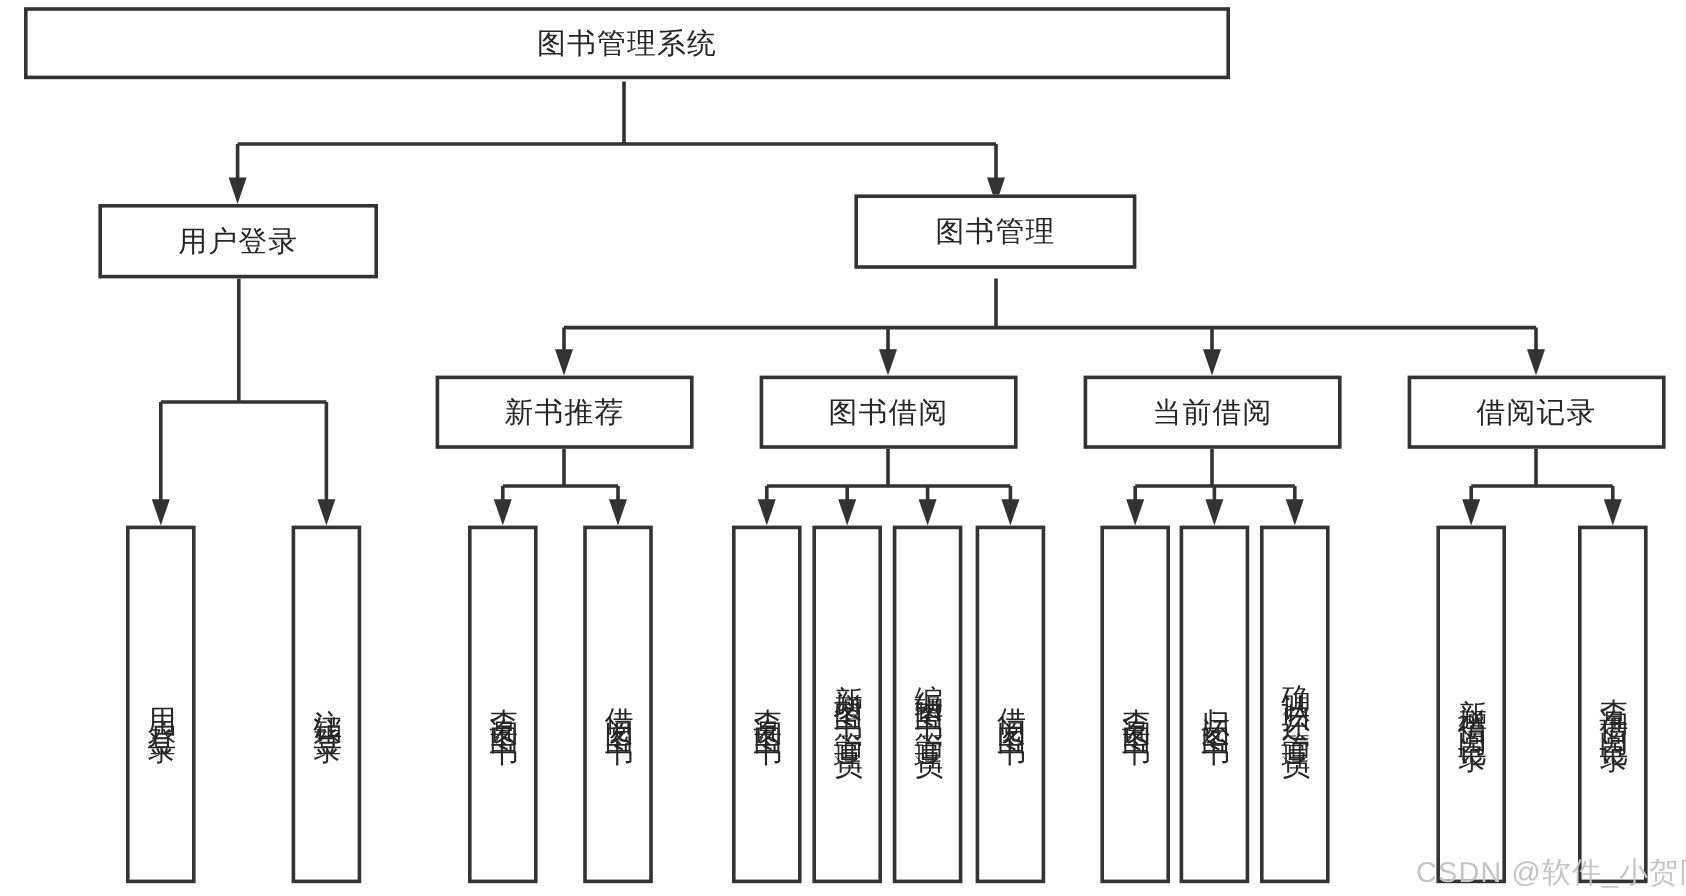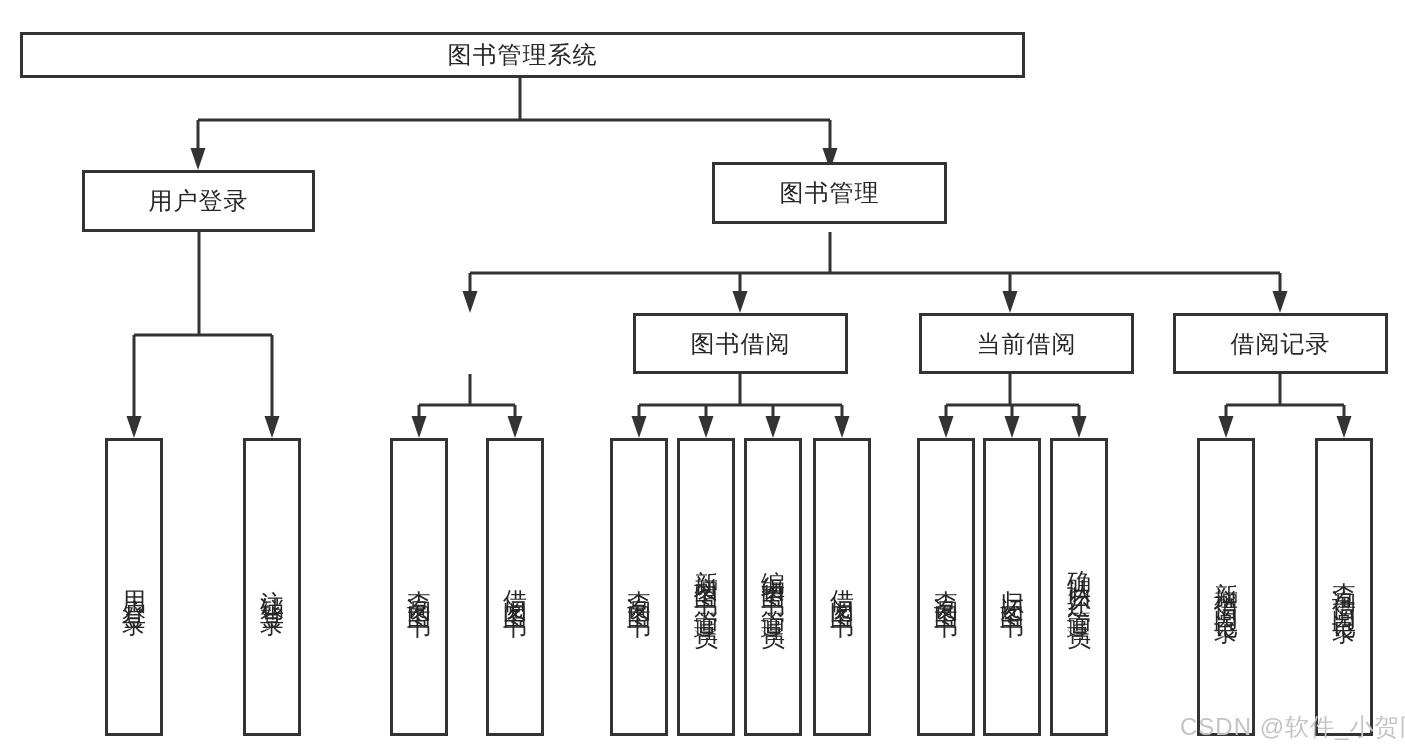--- a/index.html
+++ b/index.html
@@ -17,25 +17,25 @@
   .h-node { font-size:24px; letter-spacing:1px; white-space:nowrap; }
   .v-node {
     writing-mode:vertical-rl; text-orientation:mixed;
     font-size:24px; letter-spacing:8px; line-height:1;
   }
   .watermark {
     position:absolute; left:1180px; top:711px;
     font-size:24px; color:#c4c4c4; white-space:nowrap; letter-spacing:1px;
   }
   
-  .root   { left:20px;   top:32px;  width:1005px; height:46px; }
+  .root   { left:20px;   top:6px;  width:1005px; height:60px; }
   .l2a    { left:82px;   top:170px; width:233px;  height:62px; }
   .l2b    { left:712px;  top:162px; width:235px;  height:62px; }
   .l3     { top:313px; width:215px; height:61px; }
-  .l3a    { left:363px; }  .l3b { left:633px; }  .l3c { left:903px;margin-left:16px; }  .l3d { left:1173px; }
+  .l3a    { left:363px; }  .l3b { left:633px; }  .l3c { left:903px; }  .l3d { left:1173px; }
   .leaf   { top:438px; width:58px; height:298px; }
   .lf1  { left:105px; }  .lf2  { left:243px; }  .lf3  { left:390px; }  .lf4  { left:486px; }
   .lf5  { left:610px; }  .lf6  { left:677px; }  .lf7  { left:744px; }  .lf8  { left:813px; }
   .lf9  { left:917px; }  .lf10 { left:983px; }  .lf11 { left:1050px; } .lf12 { left:1197px; }
   .lf13 { left:1315px; }
 </style>
 </head>
 <body>
 
 <div class="canvas">
@@ -78,20 +78,21 @@
       <polygon points="1218.5,416 1233.5,416 1226,438"></polygon>
       <polygon points="1336.5,416 1351.5,416 1344,438"></polygon>
     </g>
   </svg>
 
   <div class="node h-node root">图书管理系统</div>
 
   <div class="node h-node l2a">用户登录</div>
   <div class="node h-node l2b">图书管理</div>
 
+  <div class="node h-node l3 l3a">新书推荐</div>
   <div class="node h-node l3 l3b">图书借阅</div>
   <div class="node h-node l3 l3c">当前借阅</div>
   <div class="node h-node l3 l3d">借阅记录</div>
 
   <div class="node v-node leaf lf1">用户登录</div>
   <div class="node v-node leaf lf2">注销登录</div>
 
   <div class="node v-node leaf lf3">查询图书</div>
   <div class="node v-node leaf lf4">借阅图书</div>
 

